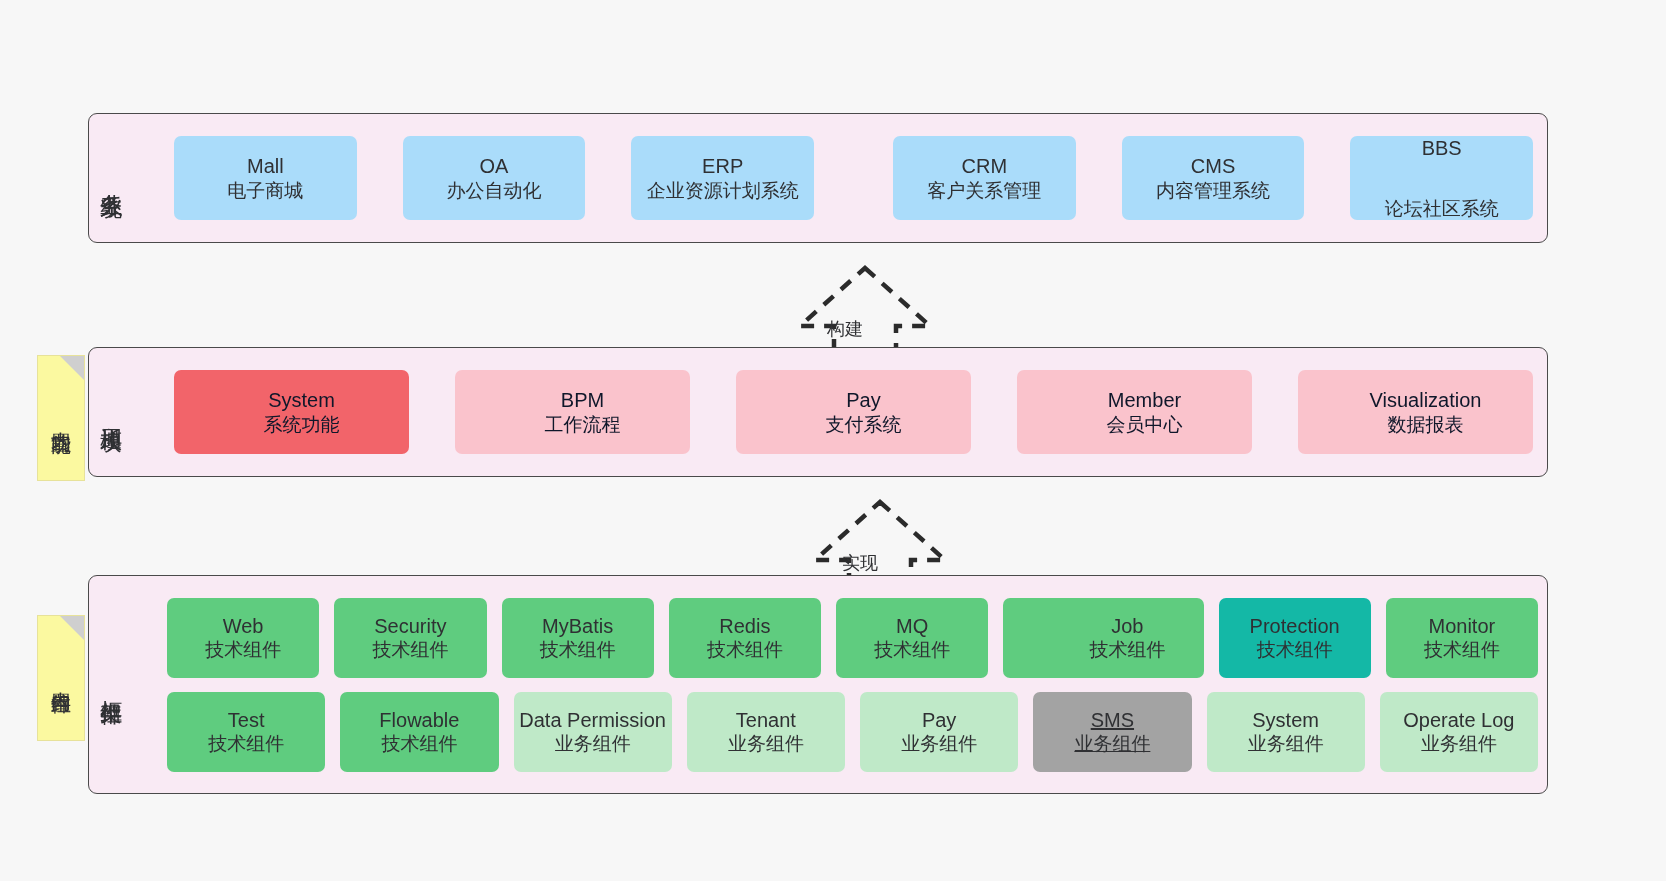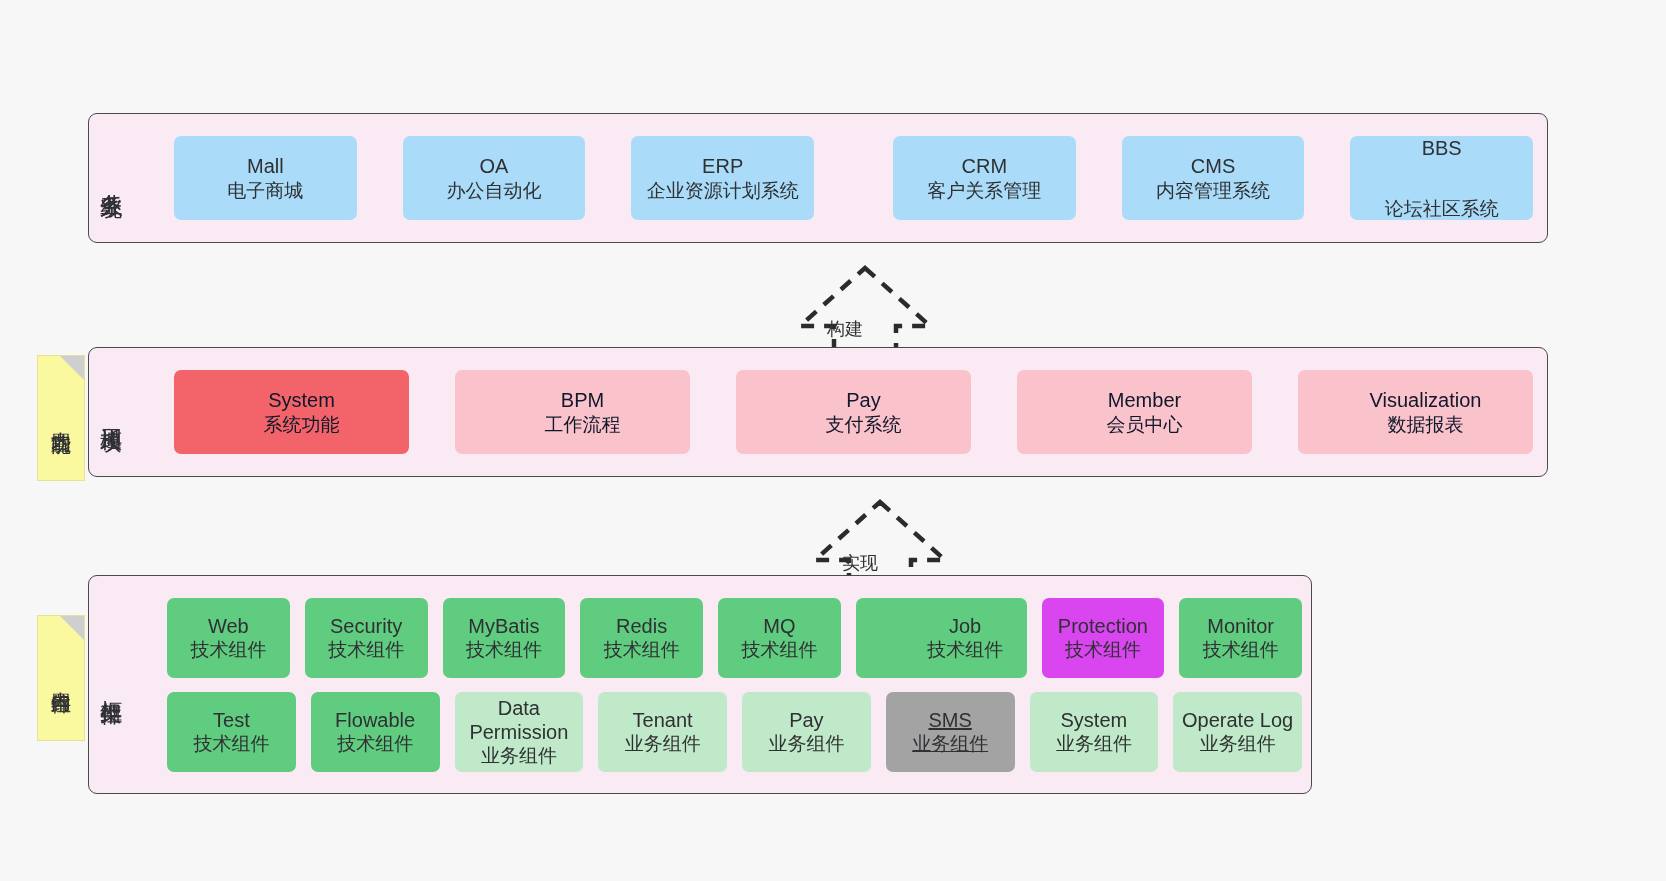--- a/index.html
+++ b/index.html
@@ -225,21 +225,21 @@
       <path d="M 75 5 L 140 63 L 106 63 L 106 88 L 44 88 L 44 63 L 10 63 Z" fill="none" stroke="#2b2b2b" stroke-width="4.5" stroke-dasharray="13,10" stroke-linejoin="miter"></path>
     </svg>
     <span class="arrow-label" style="left:37px; top:54px;">实现</span>
   </div>
 
   <div class="sticky" style="left: 37px; top: 615px; width: 48px; height: 126px; background: rgb(251, 249, 160);">
     <span class="fold"></span>
     <span>内置组件</span>
   </div>
 
-  <div class="layer" id="layer-framework" style="left: 88px; top: 575px; width: 1224px; height: 219px; background: rgb(249, 234, 244); border-color: rgb(74, 74, 74);">
+  <div class="layer" id="layer-framework" style="left: 88px; top: 575px; width: 1460px; height: 219px; background: rgb(249, 234, 244); border-color: rgb(74, 74, 74);">
     <div class="layer-title">框架组件</div>
     <div class="layer-body rows">
 
       <div class="row fw-grid">
         <div class="card" style="background: rgb(95, 204, 127);">
           <span class="t1">Web</span>
           <span class="t2">技术组件</span>
         </div>
         <div class="card" style="background: rgb(95, 204, 127);">
           <span class="t1">Security</span>
@@ -254,21 +254,21 @@
           <span class="t2">技术组件</span>
         </div>
         <div class="card" style="background: rgb(95, 204, 127);">
           <span class="t1">MQ</span>
           <span class="t2">技术组件</span>
         </div>
         <div class="card" style="background: rgb(95, 204, 127); padding-left: 48px;">
           <span class="t1">Job</span>
           <span class="t2">技术组件</span>
         </div>
-        <div class="card" style="background: #d946ef;">
+        <div class="card" style="background: #14b8a6;">
           <span class="t1">Protection</span>
           <span class="t2">技术组件</span>
         </div>
         <div class="card" style="background: rgb(95, 204, 127);">
           <span class="t1">Monitor</span>
           <span class="t2">技术组件</span>
         </div>
       </div>
 
       <div class="row fw-grid">

